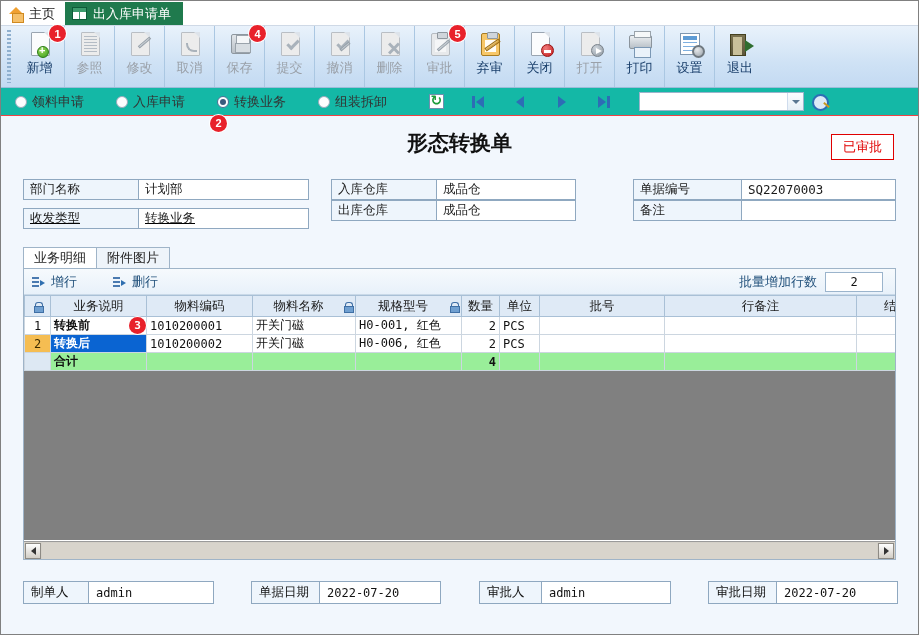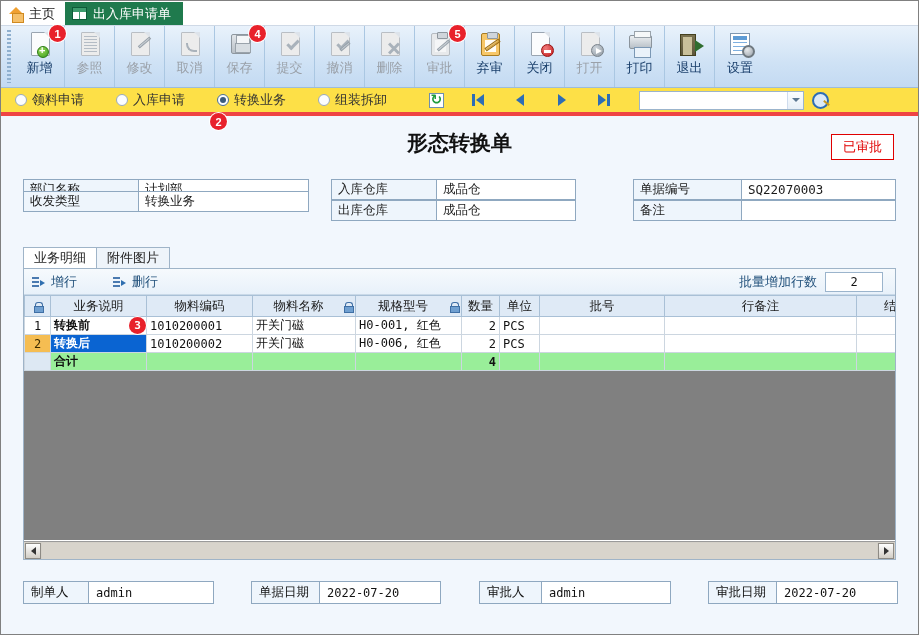--- a/index.html
+++ b/index.html
@@ -206,22 +206,22 @@
     background: #e8212b; color: #fff;
     font-size: 11px; font-weight: bold;
     display: flex; align-items: center; justify-content: center;
     box-shadow: 0 0 0 1px #fff;
     z-index: 30;
   }
 
   
   .navrow {
     position: absolute; left: 0; top: 87px; width: 917px; height: 28px;
-    background: #fde047;
-    border-bottom: 4px solid #ef4444;
+    background: #14b8a6;
+    border-bottom: 1px solid #ef4444;
     display: flex; align-items: center;
   }
   .radio-item { display: flex; align-items: center; gap: 5px; margin-left: 14px; font-size: 13px; color: #333; }
   .radio-item:first-child { margin-left: 14px; }
   .radio-dot {
     width: 12px; height: 12px; border-radius: 50%;
     background: #fcfdfe; border: 1px solid #9aaabb;
   }
   .radio-item.on .radio-dot { border-color:#4a6f94; }
   .radio-item.on .radio-dot::after {
@@ -516,34 +516,34 @@
 
     <div class="tb-btn">
       <span class="tb-ico">
         <span class="printer"></span>
       </span>
       <span class="tb-label">打印</span>
     </div>
 
     <div class="tb-btn">
       <span class="tb-ico">
-        <span class="door"></span>
-          <span class="exit-arrow"></span>
-      </span>
-      <span class="tb-label">退出</span>
-    </div>
-
-    <div class="tb-btn">
-      <span class="tb-ico">
         <span class="settings-sheet">
             <span class="settings-rows"></span>
           </span>
         <span class="gear"></span>
       </span>
       <span class="tb-label">设置</span>
+    </div>
+
+    <div class="tb-btn">
+      <span class="tb-ico">
+        <span class="door"></span>
+          <span class="exit-arrow"></span>
+      </span>
+      <span class="tb-label">退出</span>
     </div>
   </div>
 
   <div class="navrow">
     <div class="radio-item">
       <span class="radio-dot"></span>
       <span>领料申请</span>
     </div>
     <div class="radio-item" style="margin-left:32px;">
       <span class="radio-dot"></span>
@@ -590,21 +590,21 @@
     <div class="srch"></div>
   </div>
 
   <div class="doc-title">形态转换单</div>
   <div class="stamp">已审批</div>
 
   <div class="fld" style="left:22px; top:178px;">
     <span class="lab" style="width:115px;">部门名称</span>
     <span class="val cn" style="width:171px;">计划部</span>
   </div>
-  <div class="fld" style="left:22px; top:190px;">
+  <div class="fld" style="left:22px; top:207px;text-decoration:underline;">
     <span class="lab" style="width:115px;">收发类型</span>
     <span class="val cn" style="width:171px;">转换业务</span>
   </div>
 
   <div class="fld" style="left:330px; top:178px;">
     <span class="lab" style="width:105px;">入库仓库</span>
     <span class="val cn" style="width:140px;">成品仓</span>
   </div>
   <div class="fld" style="left:330px; top:199px;">
     <span class="lab" style="width:105px;">出库仓库</span>

